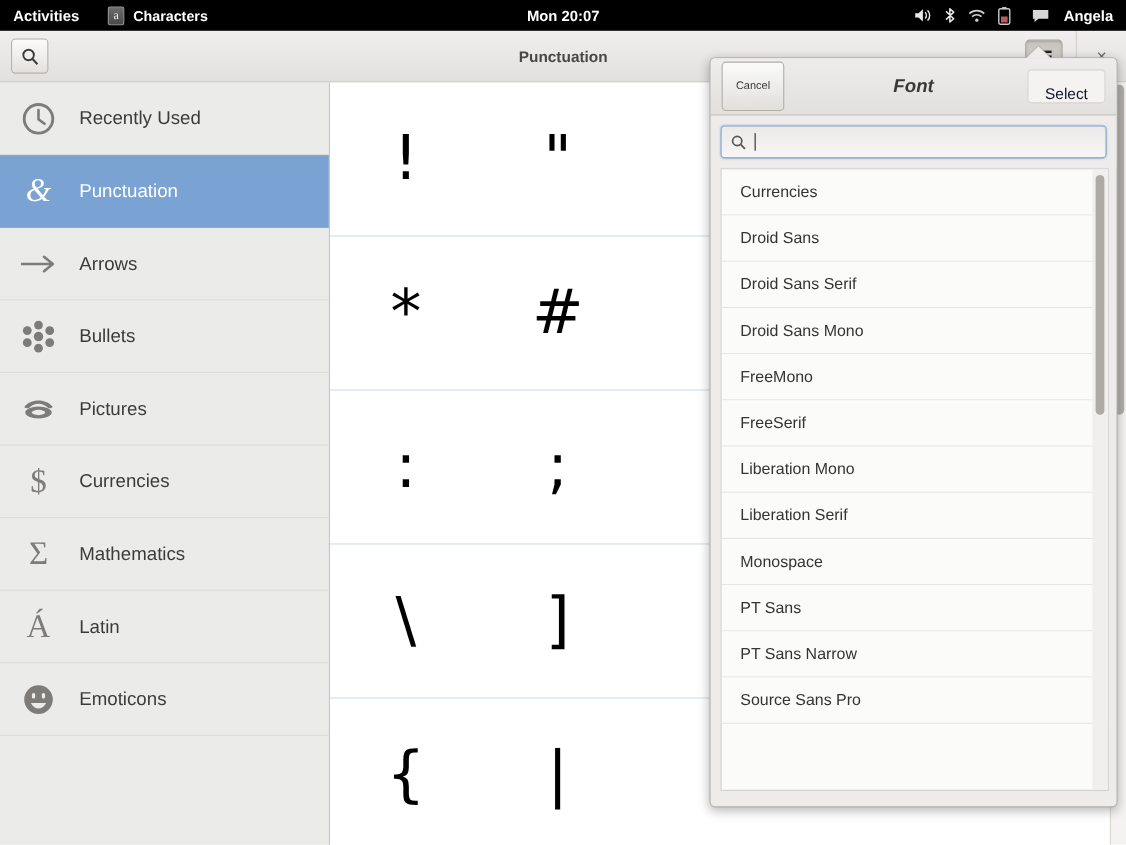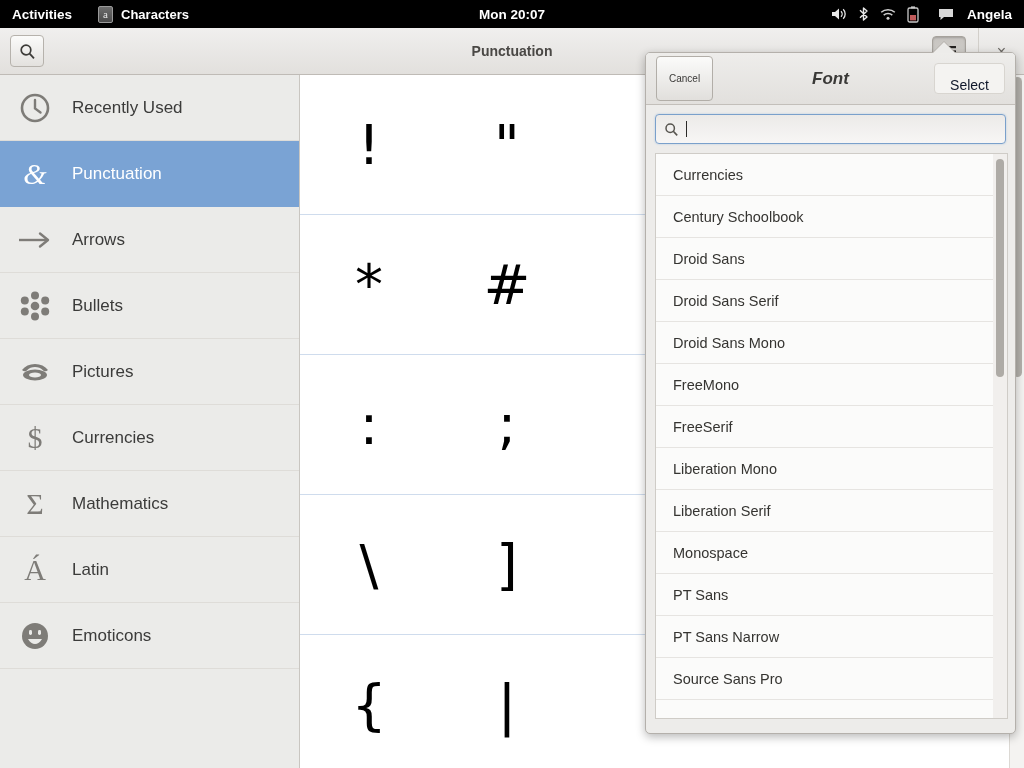--- a/index.html
+++ b/index.html
@@ -548,21 +548,20 @@
             <line x1="9.3" y1="9.3" x2="13.2" y2="13.4" stroke="#57554f" stroke-width="1.6"></line>
           </svg>
       </span>
       <span id="caret"></span>
       <span title=""></span>
     </div>
   </div>
 
   <div id="pop-listwrap">
     <div class="font-row">Currencies</div>
-    <div class="font-row">Century Schoolbook</div>
     <div class="font-row">Droid Sans</div>
     <div class="font-row">Droid Sans Serif</div>
     <div class="font-row">Droid Sans Mono</div>
     <div class="font-row">FreeMono</div>
     <div class="font-row">FreeSerif</div>
     <div class="font-row">Liberation Mono</div>
     <div class="font-row">Liberation Serif</div>
     <div class="font-row">Monospace</div>
     <div class="font-row">PT Sans</div>
     <div class="font-row">PT Sans Narrow</div>

